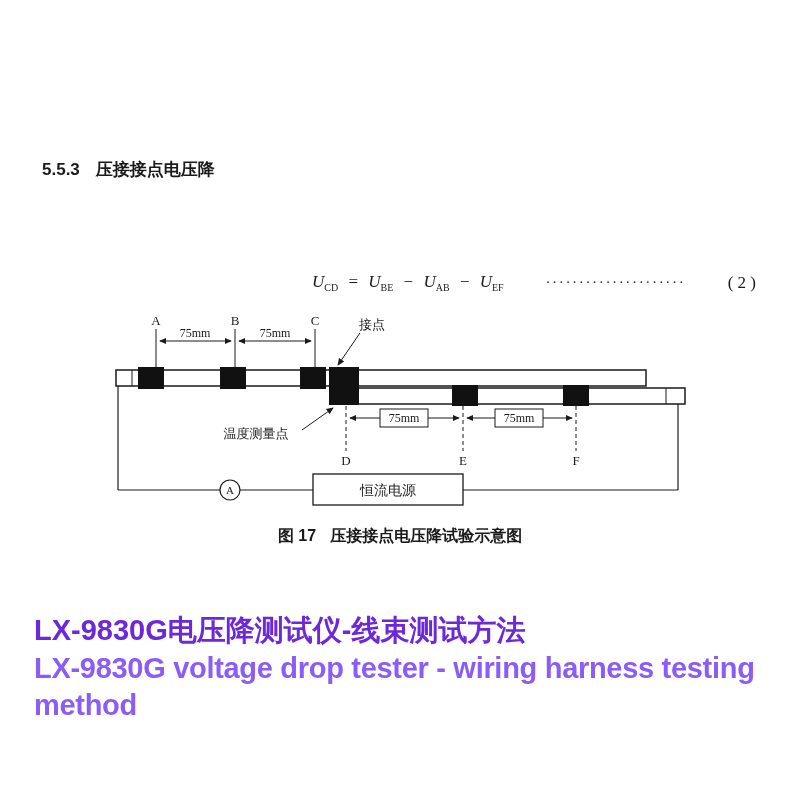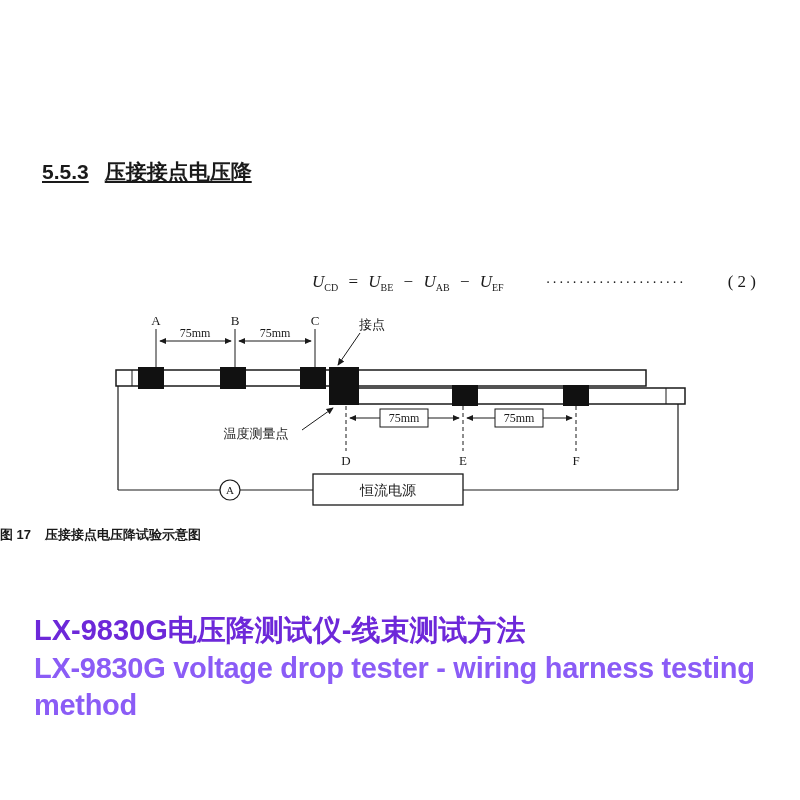--- a/index.html
+++ b/index.html
@@ -6,33 +6,32 @@
   html, body { background: #ffffff; }
   body {
     width: 800px; height: 800px;
     font-family: "Liberation Serif", "DejaVu Serif", serif;
     color: #1a1a1a;
   }
   .page { position: relative; width: 800px; height: 800px; background: #ffffff; overflow: hidden; }
 
   .heading {
     position: absolute; left: 42px; top: 158px;
-    font-size: 21px; font-weight: bold;
+    font-size: 17px; font-weight: bold;
     font-family: "Liberation Sans", "DejaVu Sans", sans-serif;
-    text-decoration: underline;
   }
   .sec-num { margin-right: 16px; }
 
   .para { position: absolute; font-size: 16px; line-height: 22px; }
   .para-1 { left: 75px; top: 202px; width: 660px; }
   .para-2 { left: 75px; top: 240px; width: 660px; }
 
   .formula-row {
     position: absolute; left: 42px; right: 44px; top: 272px;
-    display: flex; align-items: flex-start; font-size: 17px; gap: 36px;
+    display: flex; align-items: center; font-size: 17px; gap: 36px;
   }
   .math { margin-left: 270px; white-space: nowrap; }
   .uvar { font-style: italic; }
   .usub { font-size: 10px; }
   .op { margin: 0 6px; }
   .leader {
     flex: 1; overflow: hidden; white-space: nowrap;
     letter-spacing: 2px; margin: 0 6px; font-size: 14px;
     align-self: center;
   }
@@ -40,21 +39,21 @@
 
   .diagram { position: absolute; left: 88px; top: 308px; }
   .diagram text { font-family: "Liberation Serif", "DejaVu Serif", serif; fill: #1a1a1a; }
   .t11 { font-size: 11px; }
   .t12 { font-size: 12px; }
   .t13 { font-size: 13px; }
   .t14 { font-size: 14px; }
 
   .caption {
     position: absolute; top: 526px; left: 0; width: 800px;
-    text-align: left; font-weight: bold; font-size: 13px;
+    text-align: center; font-weight: bold; font-size: 16px;
     font-family: "Liberation Sans", "DejaVu Sans", sans-serif;
   }
   .cap-text { margin-left: 14px; }
 
   .footer-zh {
     position: absolute; left: 34px; top: 611px;
     font-size: 29px; font-weight: 600; color: #6d28d9;
     font-family: "Liberation Sans", "DejaVu Sans", sans-serif;
   }
   .footer-en {

